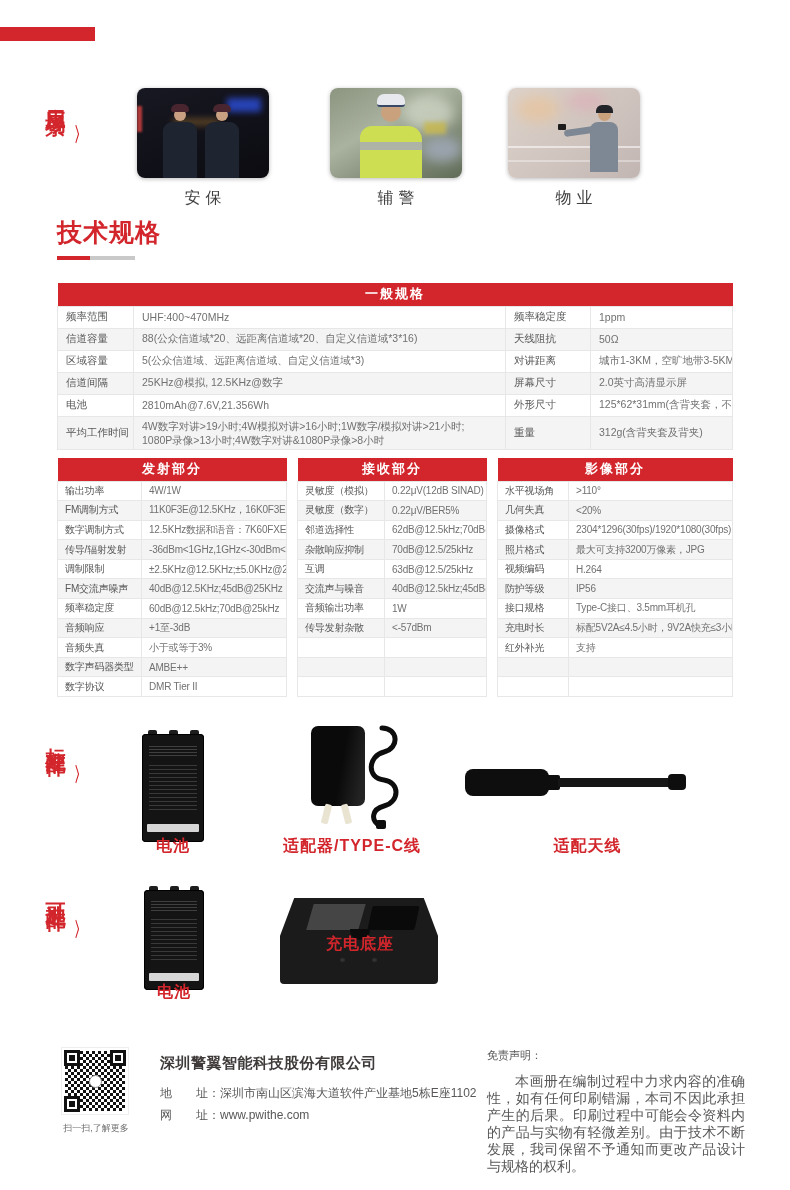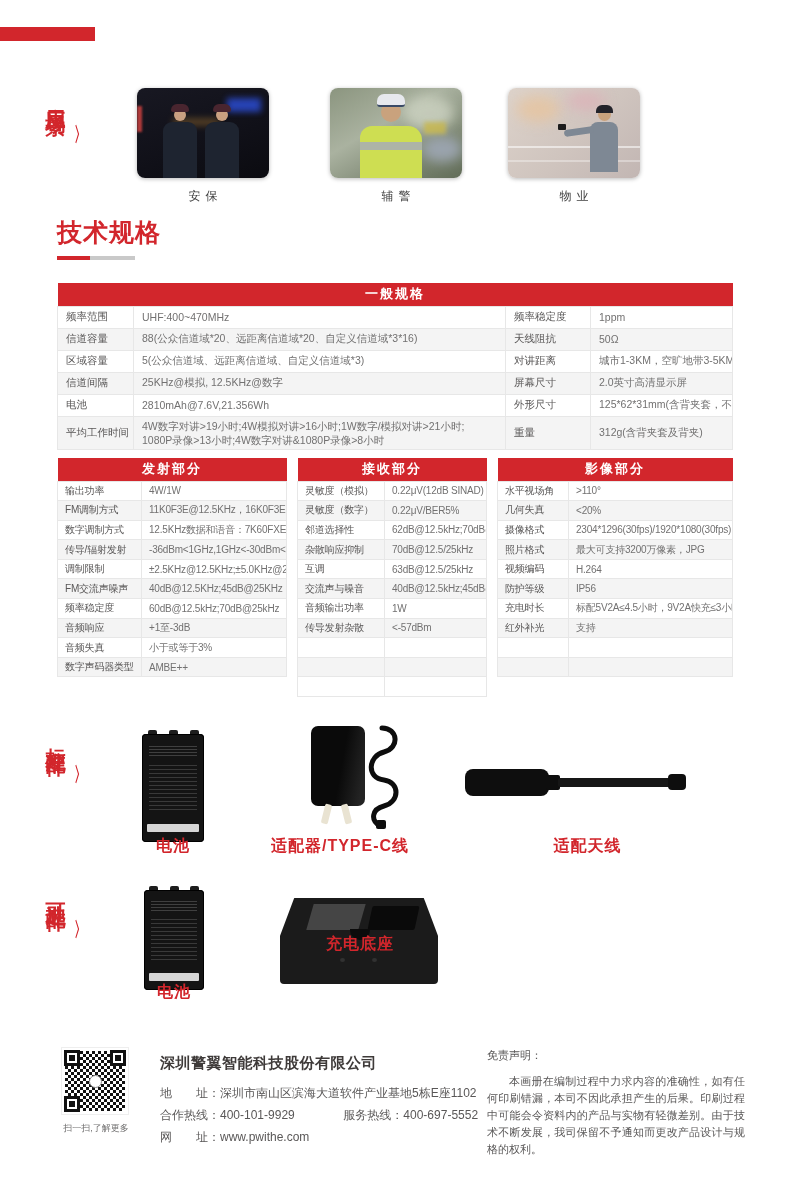--- a/index.html
+++ b/index.html
@@ -9,21 +9,21 @@
 
 
 .topbar{position:absolute;left:0;top:27px;width:95px;height:14px;background:#d2262c}
 
 
 .vtitle{position:absolute;color:#d2262c;font-weight:700;font-size:20px;writing-mode:vertical-rl;text-orientation:upright;letter-spacing:3px;line-height:20px}
 .chev{position:absolute;color:#d2262c;font-size:13px;font-weight:700;transform:scaleY(1.5);line-height:1}
 
 
 .photo{position:absolute;width:132px;height:90px;border-radius:8px;overflow:hidden;background:#444;box-shadow:0 1px 4px rgba(0,0,0,.28)}
-.scene-label{position:absolute;top:188px;width:132px;text-align:center;font-size:12px;color:#3f3f3f;letter-spacing:5px;text-indent:5px}
+.scene-label{position:absolute;top:188px;width:132px;text-align:center;font-size:16px;color:#3f3f3f;letter-spacing:5px;text-indent:5px}
 .p1{background:linear-gradient(160deg,#181822 0%,#101018 60%,#0b0b10 100%)}
 .p1 .neon{position:absolute;right:8px;top:10px;width:34px;height:14px;background:#2b4bd0;filter:blur(3px);opacity:.85}
 .p1 .neon2{position:absolute;right:50px;top:30px;width:46px;height:8px;background:#7d5b2c;filter:blur(3px);opacity:.6}
 .p1 .sliver{position:absolute;left:0;top:18px;width:5px;height:26px;background:#b03a3a;filter:blur(1px)}
 .guard{position:absolute;bottom:0;width:34px;height:56px;background:#1e2430;border-radius:9px 9px 0 0}
 .guard::before{content:"";position:absolute;left:11px;top:-13px;width:12px;height:12px;border-radius:50%;background:#c9a081}
 .guard::after{content:"";position:absolute;left:8px;top:-18px;width:18px;height:8px;border-radius:6px 6px 2px 2px;background:#49252f}
 .p2{background:linear-gradient(150deg,#8b957f 0%,#aab2a0 40%,#7c8672 75%,#616c58 100%)}
 .p2 .blur1{position:absolute;left:74px;top:8px;width:50px;height:34px;border-radius:50%;background:#cdd3c2;filter:blur(6px);opacity:.8}
 .p2 .blur2{position:absolute;left:92px;top:48px;width:40px;height:26px;border-radius:50%;background:#9aa3ad;filter:blur(6px)}
@@ -91,21 +91,21 @@
 .qr .finder::after{content:"";position:absolute;left:2px;top:2px;width:6px;height:6px;background:#111}
 .qr .f1{left:-1px;top:-1px}.qr .f2{right:-1px;top:-1px}.qr .f3{left:-1px;bottom:-1px}
 .qr .logo{position:absolute;left:24px;top:24px;width:13px;height:13px;background:#fff;border:1.5px solid #888;border-radius:50%}
 .qr-caption{position:absolute;left:54px;top:1122px;width:84px;text-align:center;font-size:9px;color:#727171}
 .company{position:absolute;left:160px;top:1054px;width:330px;color:#595757}
 .company .name{font-size:15px;font-weight:700;color:#3e3a39;margin-bottom:9px;letter-spacing:.5px}
 .company .row{font-size:12px;line-height:22px}
 .company .pair{display:inline-block;width:180px}
 .disclaimer{position:absolute;left:487px;top:1048px;width:258px;color:#595757}
 .disclaimer .dt{font-size:11px;margin-bottom:10px}
-.disclaimer .db{font-size:11px;line-height:17px;text-align:justify;text-indent:2em}
+.disclaimer .db{font-size:14px;line-height:17px;text-align:justify;text-indent:2em}
 </style>
 </head>
 <body>
 
 <div class="page">
 
   <div class="topbar"></div>
 
   <div class="vtitle" style="left:46px;top:92px">应用场景</div>
   <div class="chev" style="left:74px;top:128px">〉</div>
@@ -240,20 +240,24 @@
           <td class="val">+1至-3dB</td>
         </tr>
         <tr>
           <td class="key">音频失真</td>
           <td class="val">小于或等于3%</td>
         </tr>
         <tr>
           <td class="key">数字声码器类型</td>
           <td class="val">AMBE++</td>
         </tr>
+        <tr>
+          <td class="key">数字协议</td>
+          <td class="val">DMR Tier II</td>
+        </tr>
       </tbody>
   </table>
 
   <table class="spec small" id="receive">
     <colgroup>
         <col style="width:87px">
         <col>
       </colgroup>
     <thead>
       <tr>
@@ -337,20 +341,24 @@
         </tr>
         <tr>
           <td class="key">视频编码</td>
           <td class="val">H.264</td>
         </tr>
         <tr>
           <td class="key">防护等级</td>
           <td class="val">IP56</td>
         </tr>
         <tr>
+          <td class="key">接口规格</td>
+          <td class="val">Type-C接口、3.5mm耳机孔</td>
+        </tr>
+        <tr>
           <td class="key">充电时长</td>
           <td class="val">标配5V2A≤4.5小时，9V2A快充≤3小时</td>
         </tr>
         <tr>
           <td class="key">红外补光</td>
           <td class="val">支持</td>
         </tr>
         <tr>
           <td class="key">&nbsp;</td>
           <td class="val">&nbsp;</td>
@@ -377,21 +385,21 @@
   </div>
   <div class="acc-label" style="left:142px;width:62px;top:836px">电池</div>
 
   <div class="plug" style="left:311px;top:726px"></div>
   <i class="prong" style="left:323px;top:804px;transform:rotate(14deg)"></i>
   <i class="prong" style="left:343px;top:804px;transform:rotate(-14deg)"></i>
   <svg class="cable" style="left:358px;top:722px" width="48" height="108" viewBox="0 0 48 108">
     <path d="M24 6 C40 6 42 26 26 30 C10 34 8 56 26 58 C42 60 42 80 26 84 C14 87 12 98 22 104" fill="none" stroke="#0d0d0d" stroke-width="5" stroke-linecap="round"></path>
     <rect x="18" y="98" width="10" height="9" rx="2" fill="#0d0d0d"></rect>
   </svg>
-  <div class="acc-label" style="left:262px;width:156px;top:836px">适配器/TYPE-C线</div>
+  <div class="acc-label" style="left:274px;width:156px;top:836px">适配器/TYPE-C线</div>
 
   <div class="ant ant-base" style="left:465px;top:769px"></div>
   <div class="ant ant-neck" style="left:546px;top:775px"></div>
   <div class="ant ant-rod" style="left:558px;top:778px"></div>
   <div class="ant ant-tip" style="left:668px;top:774px"></div>
   <div class="acc-label" style="left:525px;width:125px;top:836px">适配天线</div>
 
   <div class="vtitle" style="left:46px;top:887px">可选配件</div>
   <div class="chev" style="left:74px;top:923px">〉</div>
 
@@ -421,24 +429,20 @@
     <i class="finder f1"></i>
     <i class="finder f2"></i>
     <i class="finder f3"></i>
     <i class="logo"></i>
   </div>
   <div class="qr-caption">扫一扫,了解更多</div>
 
   <div class="company">
     <div class="name">深圳警翼智能科技股份有限公司</div>
     <div class="row">地　　址：深圳市南山区滨海大道软件产业基地5栋E座1102</div>
-    <div class="row">
-      <span class="pair">合作热线：400-101-9929</span>
-      <span>服务热线：400-697-5552</span>
-    </div>
     <div class="row">网　　址：www.pwithe.com</div>
   </div>
 
   <div class="disclaimer">
     <div class="dt">免责声明：</div>
     <div class="db">本画册在编制过程中力求内容的准确性，如有任何印刷错漏，本司不因此承担产生的后果。印刷过程中可能会令资料内的产品与实物有轻微差别。由于技术不断发展，我司保留不予通知而更改产品设计与规格的权利。</div>
   </div>
 
 </div>
 

